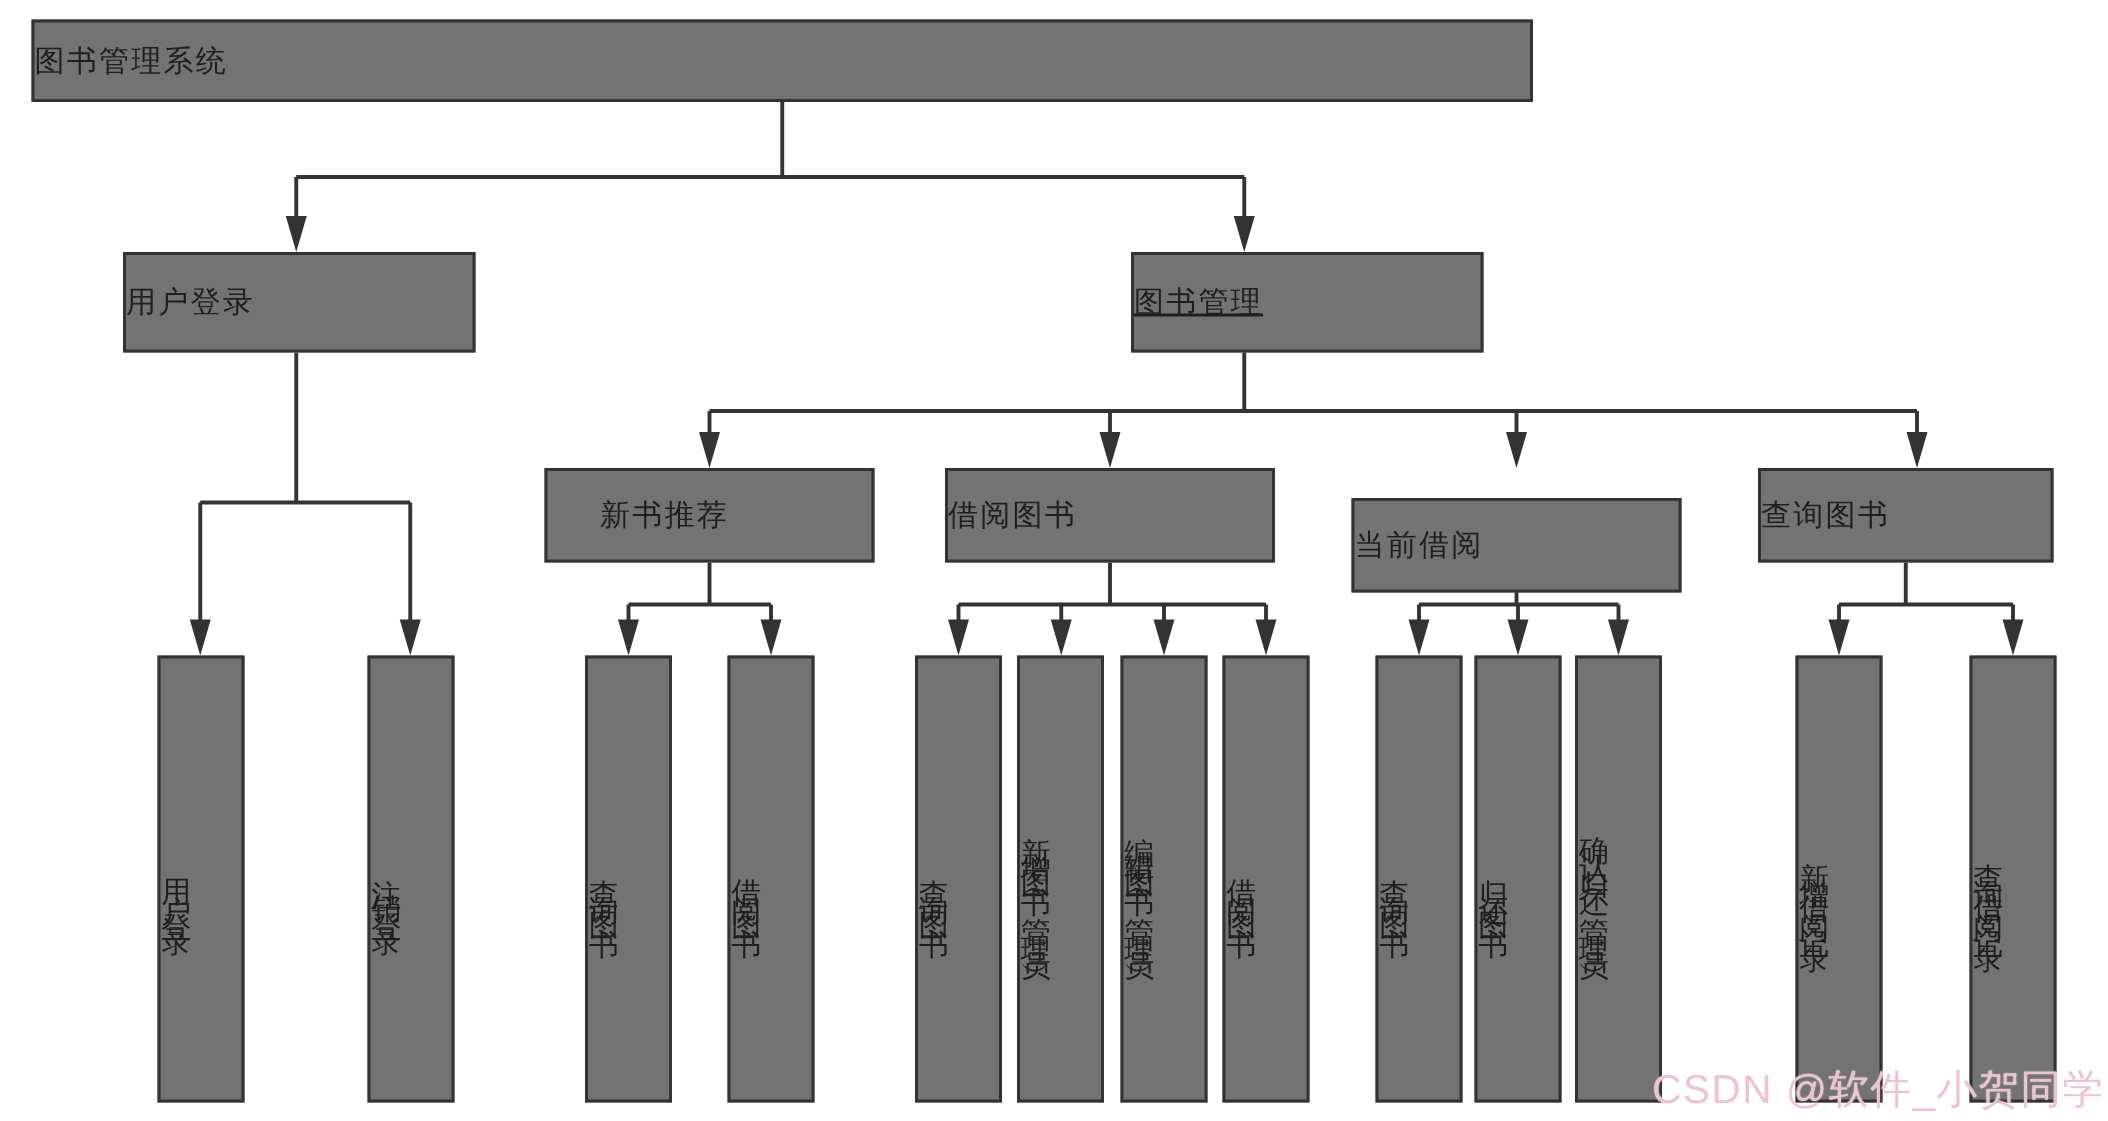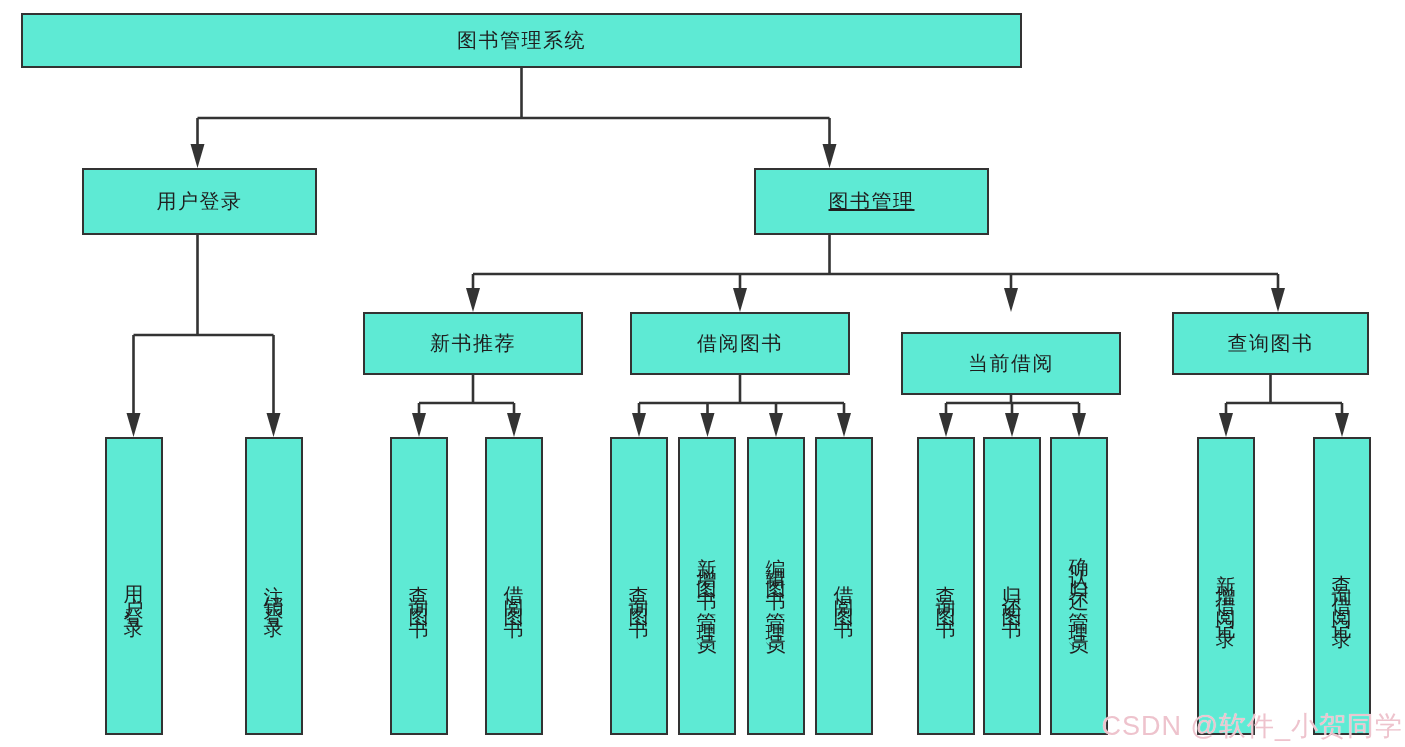--- a/index.html
+++ b/index.html
@@ -6,35 +6,35 @@
   body{
     width:1405px;height:747px;position:relative;overflow:hidden;
     background:var(--c-background,#fff);
     font-family:"Liberation Sans", sans-serif;
     color:var(--c-text,#1f1f1f);
   }
   #connectors{position:absolute;left:0;top:0;z-index:1;}
   #connectors .ln{stroke:var(--c-line,#333);stroke-width:2.6;fill:none;}
   #connectors .arrow{fill:var(--c-line,#333);stroke:none;}
   .box{
-    position:absolute;z-index:2;background:#5eead4;box-sizing:border-box;
+    position:absolute;z-index:2;background:#737373;box-sizing:border-box;
     border:2.6px solid var(--c-border,#333);
-    display:flex;align-items:center;justify-content:center;
+    display:flex;align-items:center;
   }
   .h-label{font-size:20px;letter-spacing:1.5px;white-space:nowrap;}
   .v-label{
     writing-mode:vertical-rl;text-orientation:mixed;
     font-size:20px;line-height:1;letter-spacing:11px;margin-bottom:-11px;
     white-space:nowrap;
   }
   
   #n-root        {left:21px;  top:13px;  width:1001px;height:55px;}
   #n-user-login  {left:82px;  top:168px; width:235px; height:67px;}
   #n-book-mgmt   {left:754px; top:168px; width:235px; height:67px;text-decoration:underline;}
-  #n-new-book    {left:363px; top:312px; width:220px; height:63px;}
+  #n-new-book    {left:363px; top:312px; width:220px; height:63px;padding-left:35px;}
   #n-book-borrow {left:630px; top:312px; width:220px; height:63px;}
   #n-current     {left:901px; top:312px; width:220px; height:63px;margin-top:20px;}
   #n-records     {left:1172px;top:312px; width:197px; height:63px;}
   .leaf{top:437px;width:58px;height:298px;}
   #l-login   {left:105px;} #l-logout  {left:245px;}
   #l-query1  {left:390px;} #l-borrow1 {left:485px;}
   #l-query2  {left:610px;} #l-addbook {left:678px;}
   #l-editbook{left:747px;} #l-borrow2 {left:815px;}
   #l-query3  {left:917px;} #l-return  {left:983px;}
   #l-confirm {left:1050px;}

